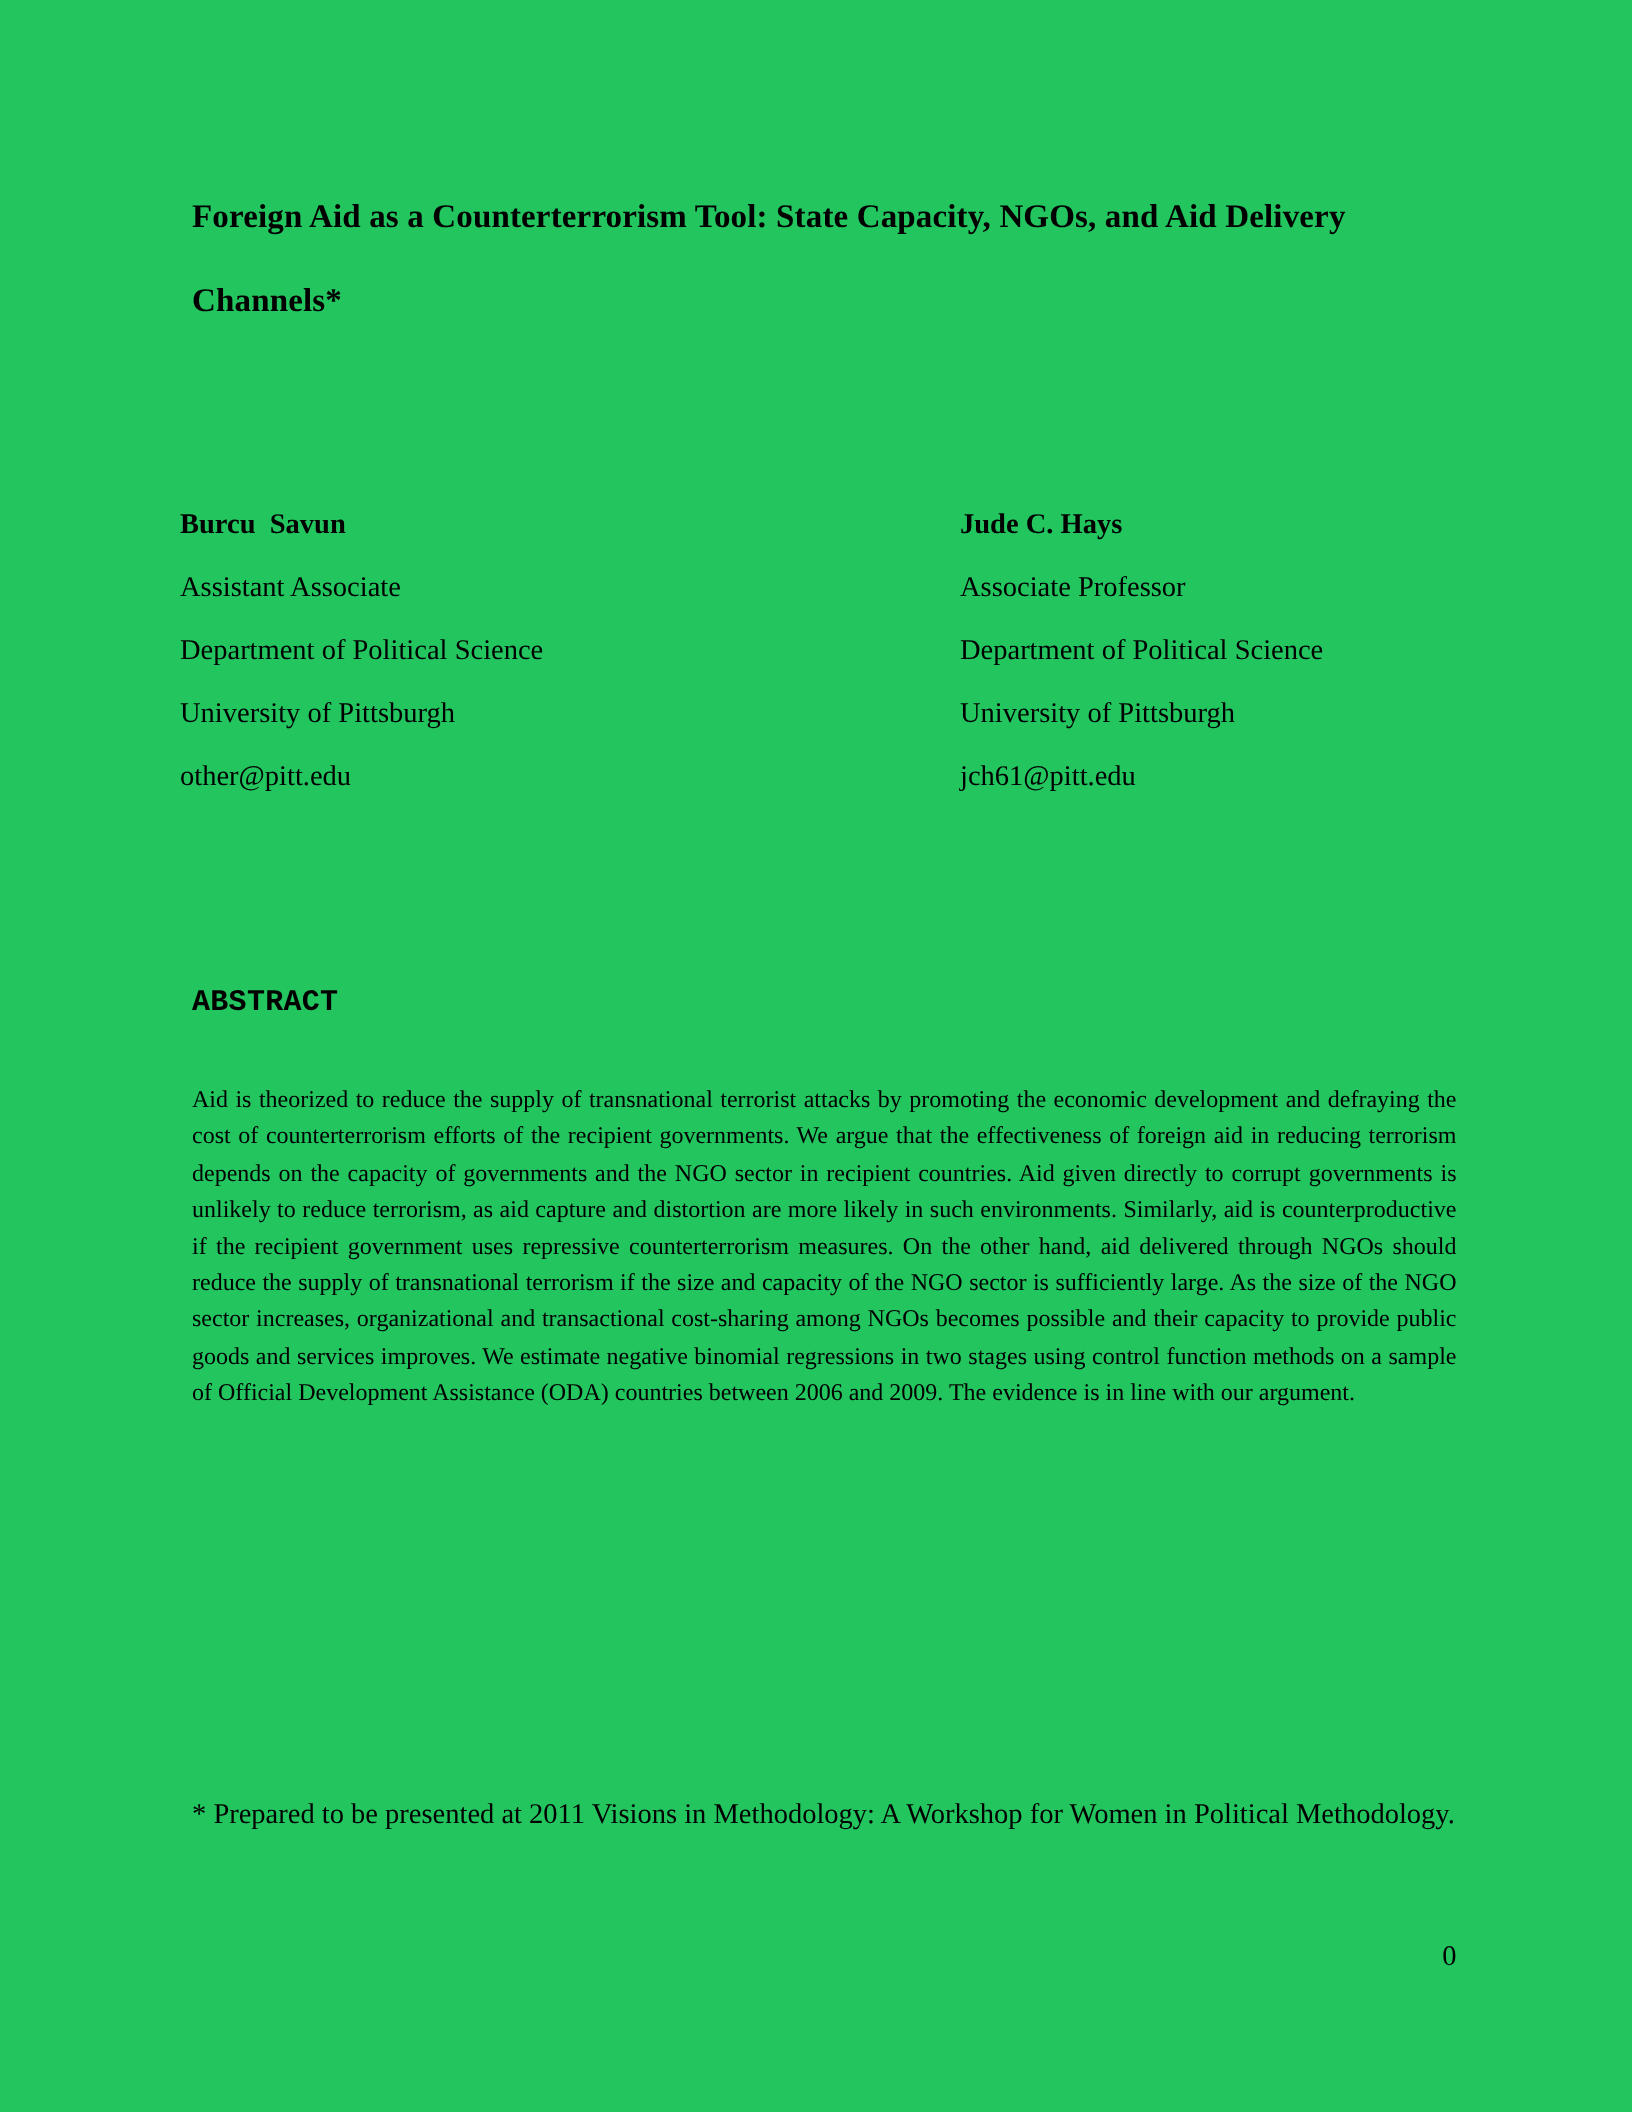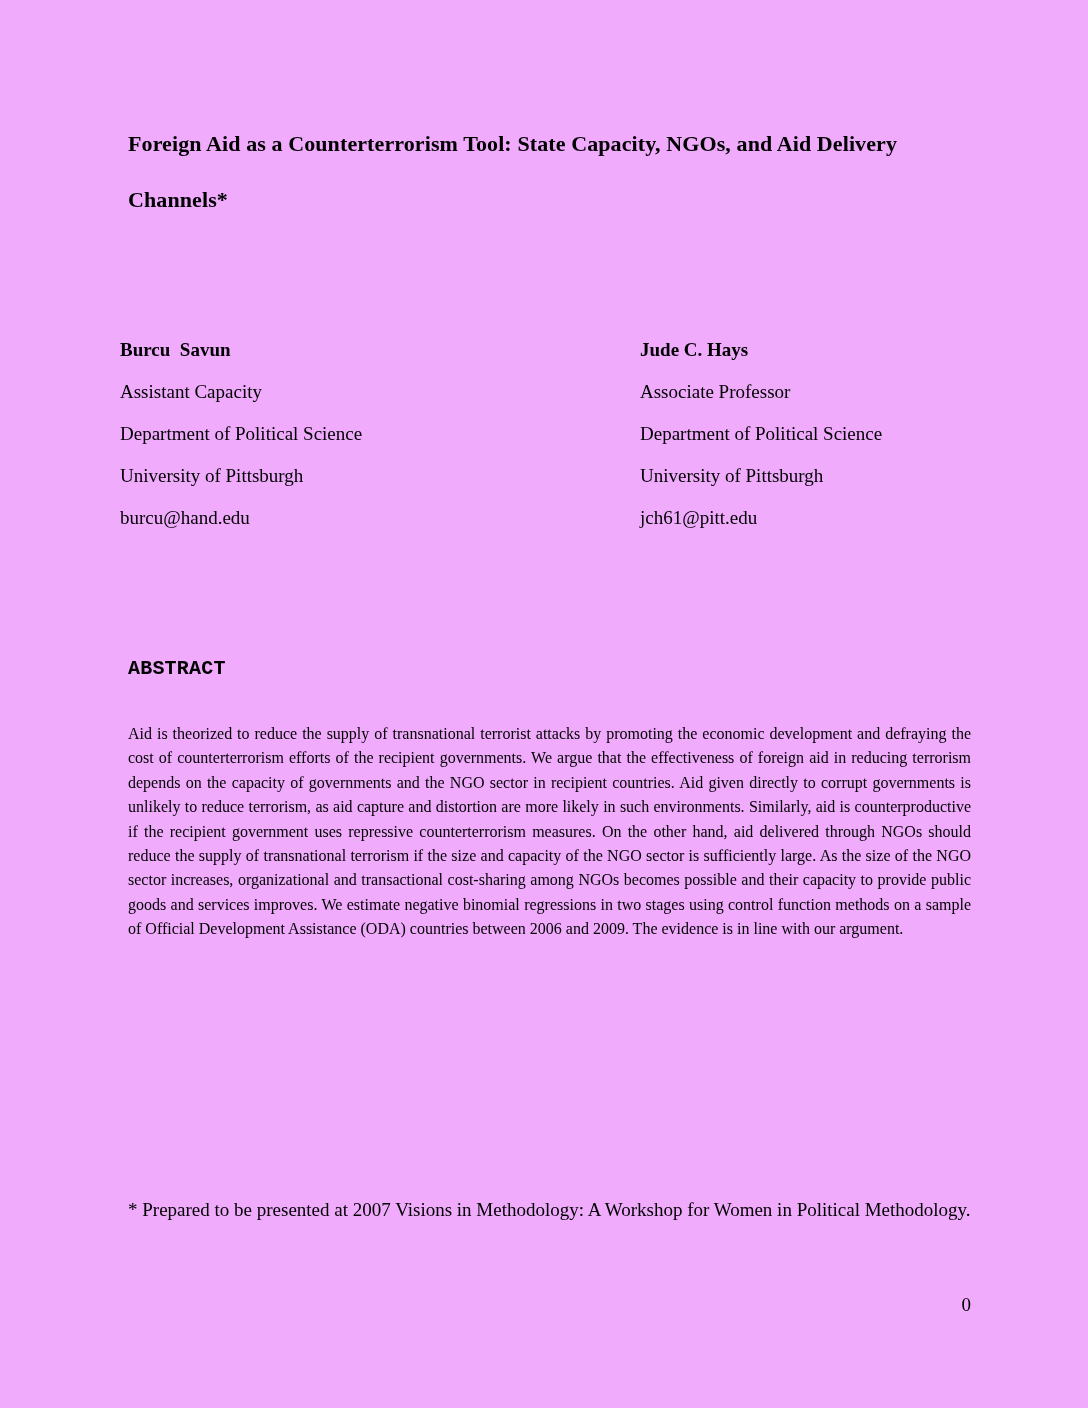--- a/index.html
+++ b/index.html
@@ -5,21 +5,21 @@
   html, body {
     margin: 0;
     padding: 0;
     background: #e8e8e8;
   }
   .page {
     position: relative;
     width: 1088px;
     height: 1408px;
     margin: 0 auto;
-    background: #f0abfc;
+    background: #22c55e;
     font-family: "Liberation Serif", "DejaVu Serif", serif;
     color: #000000;
     overflow: hidden;
   }
   .title {
     position: absolute;
     left: 128px;
     top: 116px;
     width: 820px;
     margin: 0;
@@ -87,35 +87,35 @@
 </style>
 </head>
 <body>
 
 <div class="page">
 
   <h1 class="title">Foreign Aid as a Counterterrorism Tool: State Capacity, NGOs, and Aid Delivery Channels*</h1>
 
   <div class="author-col left">
     <p class="author-name">Burcu  Savun</p>
-    <p>Assistant Capacity</p>
+    <p>Assistant Associate</p>
     <p>Department of Political Science</p>
     <p>University of Pittsburgh</p>
-    <p>burcu@hand.edu</p>
+    <p>other@pitt.edu</p>
   </div>
 
   <div class="author-col right">
     <p class="author-name">Jude C. Hays</p>
     <p>Associate Professor</p>
     <p>Department of Political Science</p>
     <p>University of Pittsburgh</p>
     <p>jch61@pitt.edu</p>
   </div>
 
   <h2 class="abstract-heading">ABSTRACT</h2>
 
   <p class="abstract-text">Aid is theorized to reduce the supply of transnational terrorist attacks by promoting the economic development and defraying the cost of counterterrorism efforts of the recipient governments. We argue that the effectiveness of foreign aid in reducing terrorism depends on the capacity of governments and the NGO sector in recipient countries. Aid given directly to corrupt governments is unlikely to reduce terrorism, as aid capture and distortion are more likely in such environments.  Similarly, aid is counterproductive if the recipient government uses repressive counterterrorism measures. On the other hand, aid delivered through NGOs should reduce the supply of transnational terrorism if the size and capacity of the NGO sector is sufficiently large. As the size of the NGO sector increases, organizational and transactional cost-sharing among NGOs becomes possible and their capacity to provide public goods and services improves. We estimate negative binomial regressions in two stages using control function methods on a sample of Official Development Assistance (ODA) countries between 2006 and 2009. The evidence is in line with our argument.</p>
 
-  <p class="footnote">* Prepared to be presented at 2007 Visions in Methodology: A Workshop for Women in Political Methodology.</p>
+  <p class="footnote">* Prepared to be presented at 2011 Visions in Methodology: A Workshop for Women in Political Methodology.</p>
 
   <p class="page-number">0</p>
 
 </div>
 
 </body></html>

